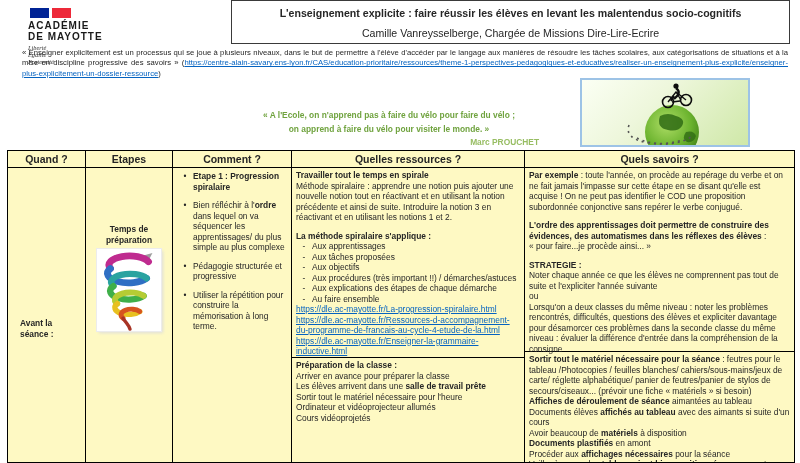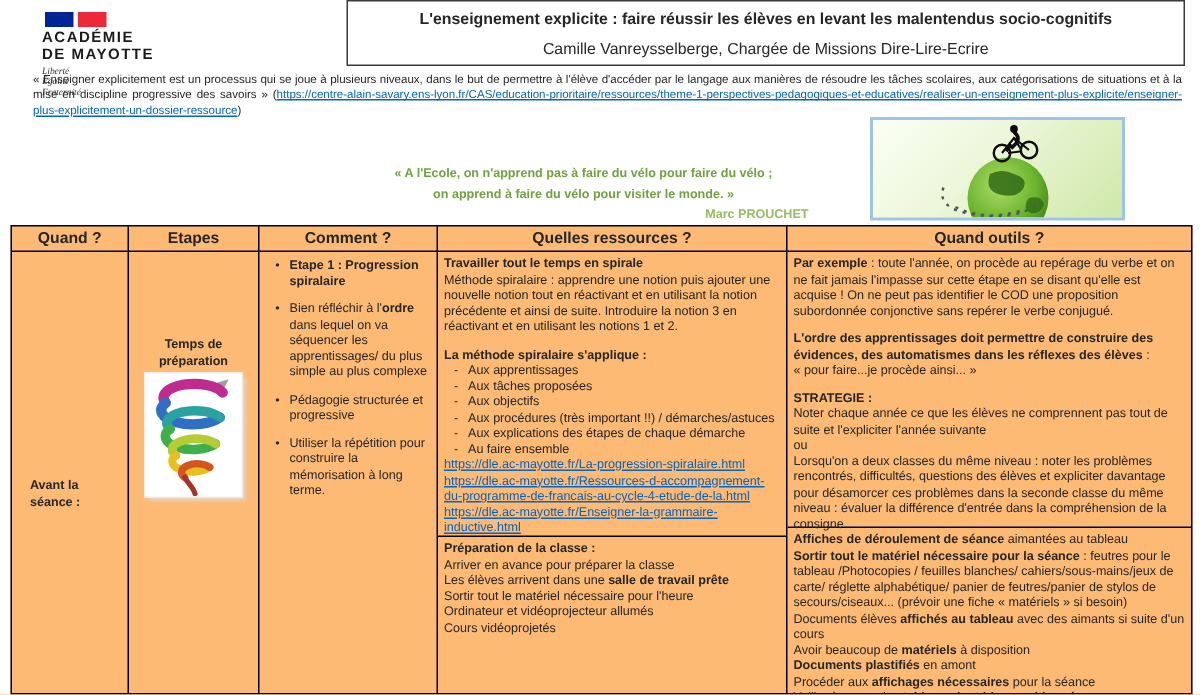--- a/index.html
+++ b/index.html
@@ -24,21 +24,21 @@
   .intro{left:22px;top:48px;width:766px;font-size:7.7px;line-height:10.4px;text-align:justify;}
   
   .quote{left:233px;top:109px;width:312px;font-size:8.4px;font-weight:bold;color:#70A33F;text-align:center;line-height:13.5px;}
   .quote .author{text-align:right;color:#97BD62;padding-right:6px;margin-top:0;}
   
   .globe{left:580px;top:78px;width:170px;height:69px;border:2px solid #9DC3E6;box-sizing:border-box;background:linear-gradient(135deg,#fbfff4 0%,#eef7dc 40%,#cfe8a8 100%);overflow:hidden;}
   
   .spiralbox{width:64px;height:82px;margin:4px auto 0 auto;background:#fff;box-shadow:0 0 0 1px #ececec, 2px 2px 3px #ddd;}
   
   .tbl{left:7px;top:150px;width:788px;height:313px;border:1.6px solid #000;box-sizing:border-box;
-       display:grid;grid-template-columns:78px 87px 119px 233px 1fr;grid-template-rows:17px 1fr;background:#fdba74;}
+       display:grid;grid-template-columns:78px 87px 119px 233px 1fr;grid-template-rows:17px 1fr;background:#fef9c3;}
   .th{border-right:1px solid #000;border-bottom:1.2px solid #000;font-weight:bold;font-size:10.5px;
       display:flex;align-items:center;justify-content:center;}
   .th.last{border-right:none;}
   .td{border-right:1px solid #000;font-size:8.4px;line-height:10.5px;overflow:hidden;box-sizing:border-box;}
   .td.last{border-right:none;}
   .td-quand{padding:150px 4px 0 12px;font-weight:bold;}
   .td-etapes{text-align:center;}
   .etapes-label{margin-top:56px;font-weight:bold;padding:0 14px;}
   .td-comment{padding:3px 3px 0 4px;}
   .split{display:flex;flex-direction:column;}
@@ -112,21 +112,21 @@
       <path d="M92 16 l-3 5" stroke-width="2"></path>
     </g>
   </svg>
 </div>
 
 <div class="abs tbl">
   <div class="th">Quand ?</div>
   <div class="th">Etapes</div>
   <div class="th">Comment ?</div>
   <div class="th">Quelles ressources ?</div>
-  <div class="th last">Quand outils ?</div>
+  <div class="th last">Quels savoirs ?</div>
 
   <div class="td td-quand">
     <div>Avant la séance :</div>
   </div>
 
   <div class="td td-etapes">
     <div class="etapes-label">Temps de préparation</div>
     <div class="spiralbox">
       <svg width="64" height="82" viewBox="0 0 64 84">
         <polygon points="42,8 56,4 50,16" fill="#9e9e9e"></polygon>
@@ -216,22 +216,22 @@
         <div class="p blank"></div>
         <div class="p"><span class="b">L'ordre des apprentissages doit permettre de construire des évidences, des automatismes dans les réflexes des élèves</span><span> :</span></div>
         <div class="p"><span>« pour faire...je procède ainsi... »</span></div>
         <div class="p blank"></div>
         <div class="p"><span class="b">STRATEGIE :</span></div>
         <div class="p"><span>Noter chaque année ce que les élèves ne comprennent pas tout de suite et l'expliciter l'année suivante</span></div>
         <div class="p"><span>ou</span></div>
         <div class="p"><span>Lorsqu'on a deux classes du même niveau : noter les problèmes rencontrés, difficultés, questions des élèves et expliciter davantage pour désamorcer ces problèmes dans la seconde classe du même niveau : évaluer la différence d'entrée dans la compréhension de la consigne</span></div>
       </div>
     <div class="sub sub-b">
+        <div class="p"><span class="b">Sortir tout le matériel nécessaire pour la séance</span><span> : feutres pour le tableau /Photocopies / feuilles blanches/ cahiers/sous-mains/jeux de carte/ réglette alphabétique/ panier de feutres/panier de stylos de secours/ciseaux... (prévoir une fiche « matériels » si besoin)</span></div>
         <div class="p"><span class="b">Affiches de déroulement de séance</span><span> aimantées au tableau</span></div>
-        <div class="p"><span class="b">Sortir tout le matériel nécessaire pour la séance</span><span> : feutres pour le tableau /Photocopies / feuilles blanches/ cahiers/sous-mains/jeux de carte/ réglette alphabétique/ panier de feutres/panier de stylos de secours/ciseaux... (prévoir une fiche « matériels » si besoin)</span></div>
         <div class="p"><span>Documents élèves </span><span class="b">affichés au tableau</span><span> avec des aimants si suite d'un cours</span></div>
         <div class="p"><span>Avoir beaucoup de </span><span class="b">matériels</span><span> à disposition</span></div>
         <div class="p"><span class="b">Documents plastifiés</span><span> en amont</span></div>
         <div class="p"><span>Procéder aux </span><span class="b">affichages nécessaires</span><span> pour la séance</span></div>
         <div class="p"><span>Veiller à ce que les </span><span class="b">tables soient bien positionnées</span><span> pour que tous les</span></div>
       </div>
   </div>
 </div>
 
 </body></html>

